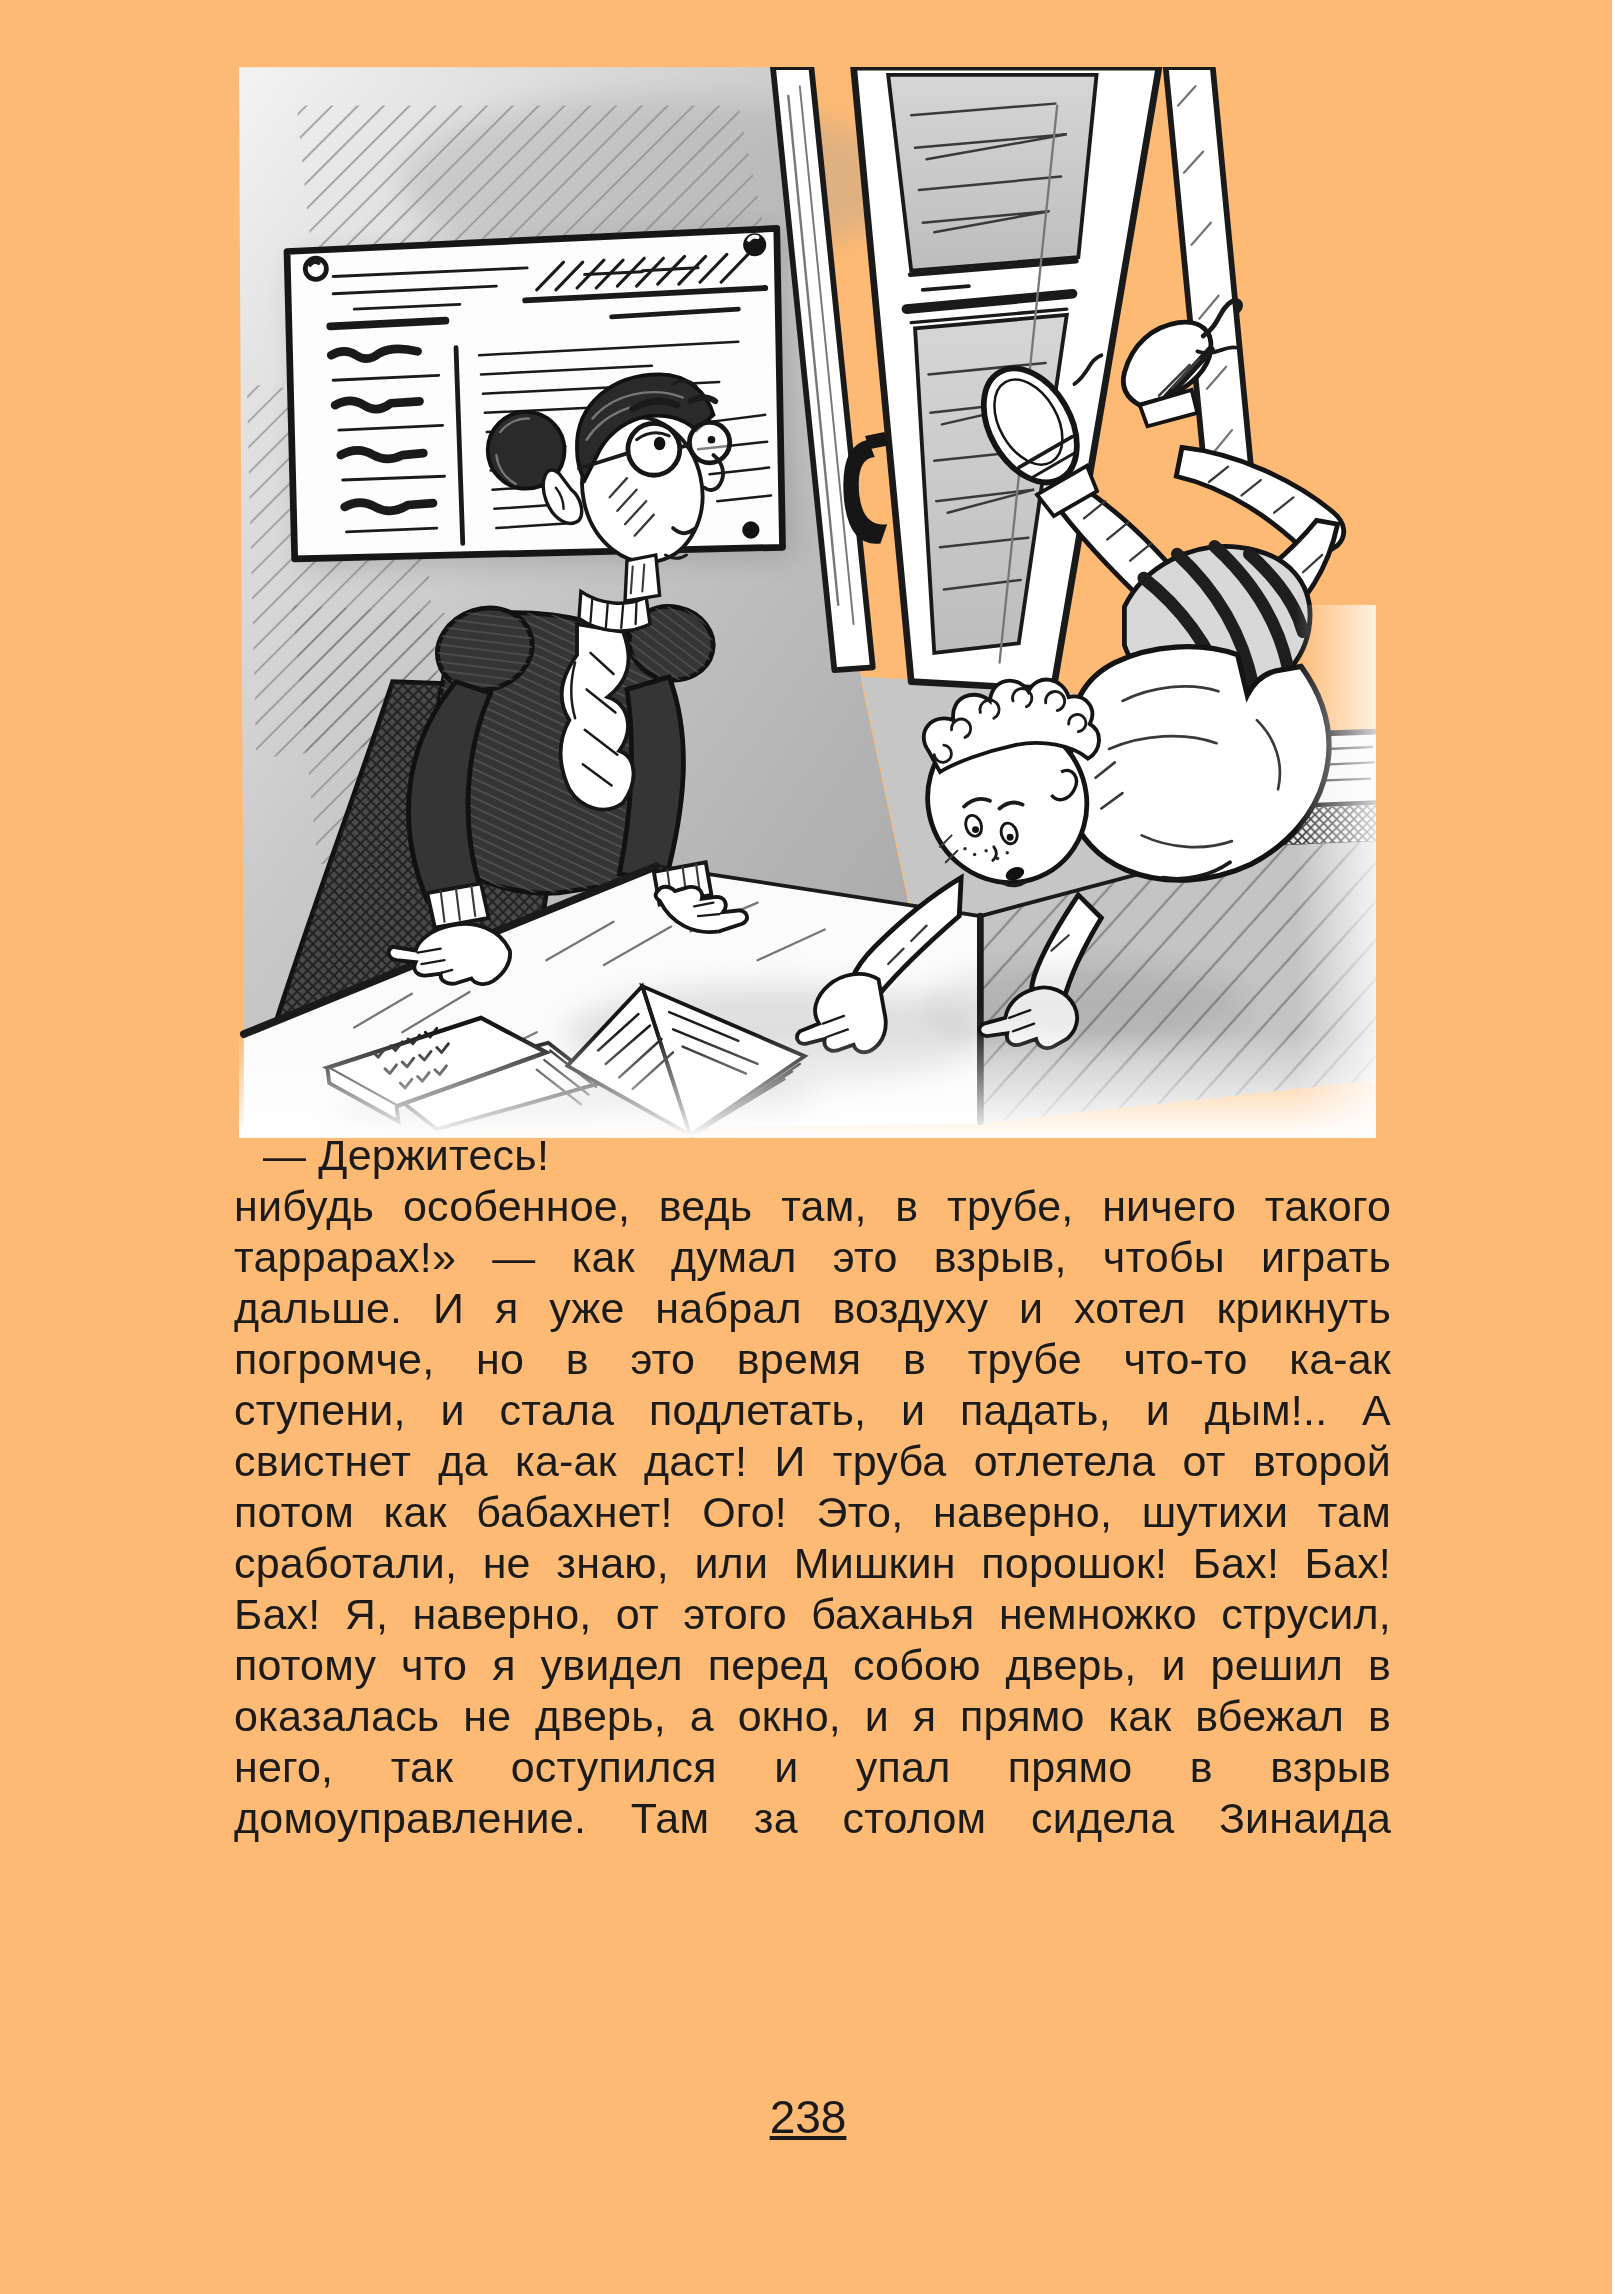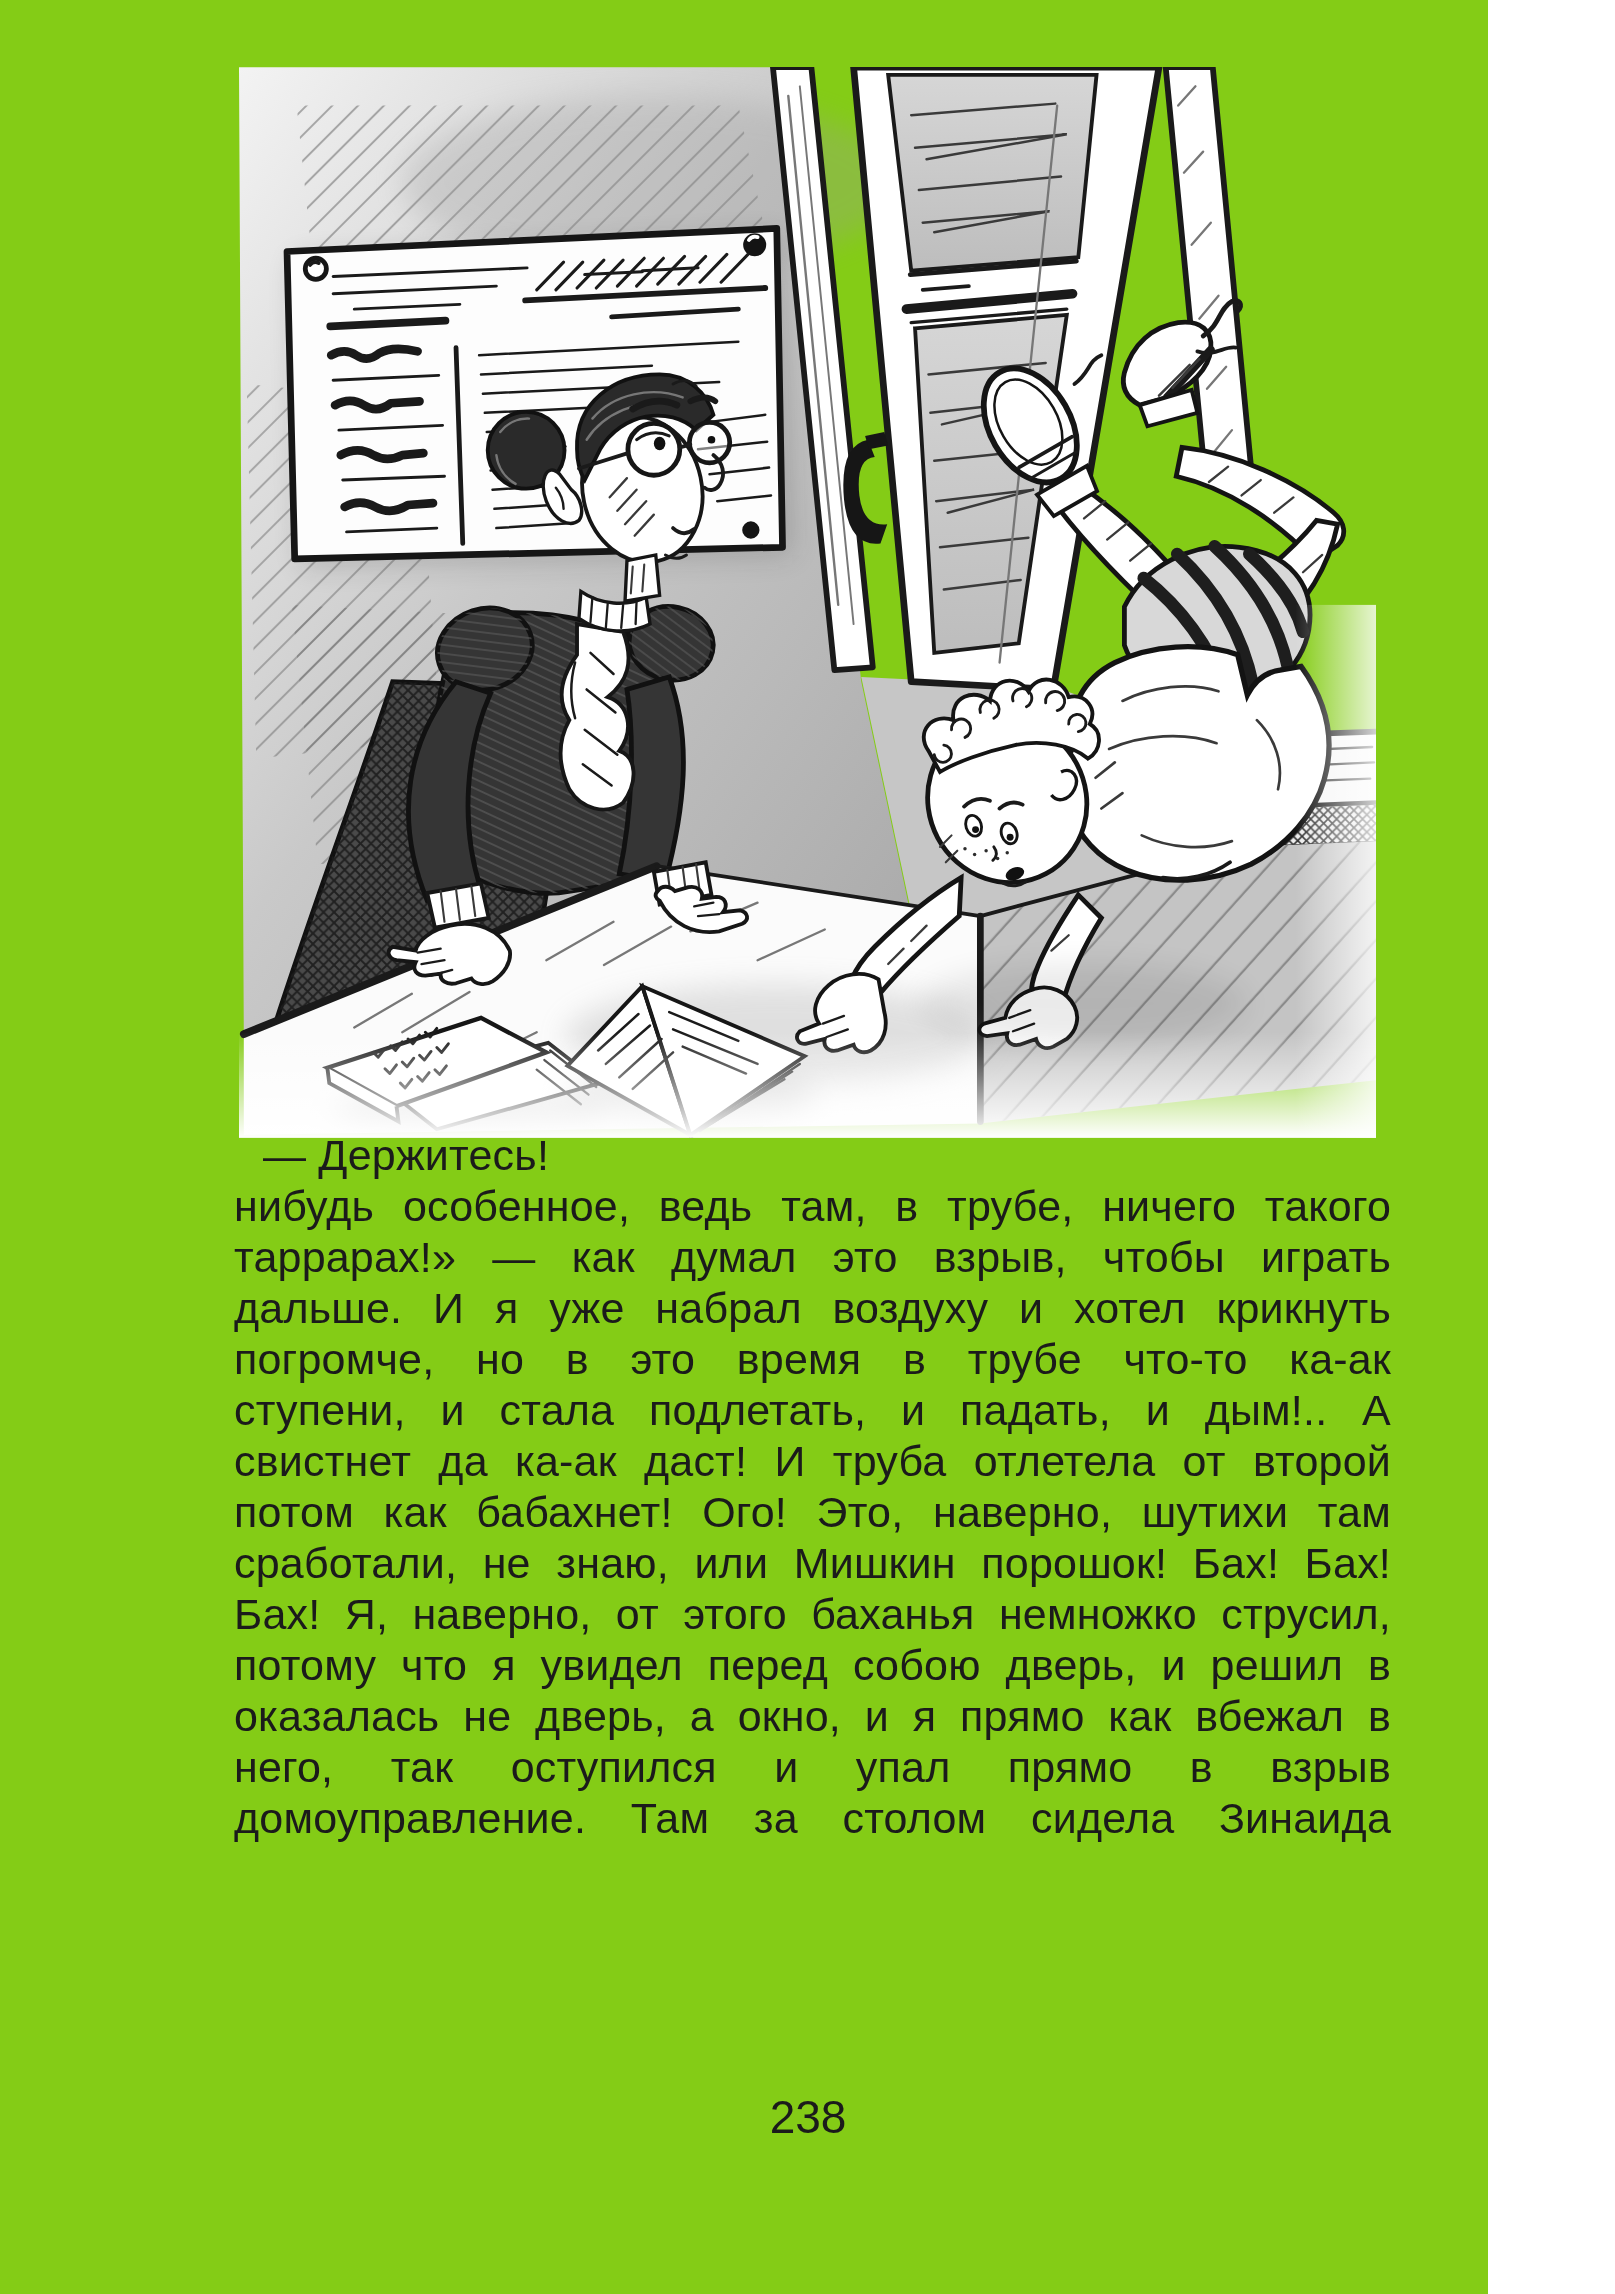--- a/index.html
+++ b/index.html
@@ -1,37 +1,37 @@
 <!DOCTYPE html>
 <html><head>
 <meta charset="utf-8">
 <style>
   html,body{margin:0;padding:0;background:#ffffff;}
   .page{
     position:relative;
-    width:1488px;height:2294px;
-    background:#84cc16;
+    width:1612px;height:2294px;
+    background:#fdba74;
     overflow:hidden;
     font-family:"Liberation Sans", sans-serif;
   }
   .figure-wrap{
     position:absolute;left:239px;top:67px;width:1137px;height:1071px;
   }
   .figure-wrap svg{display:block;width:100%;height:100%;}
   .story{
     position:absolute;left:234px;top:1130px;width:1157px;
     font-size:43px;line-height:51px;color:#1b1b1b;
     letter-spacing:0.2px;
   }
   .line{min-height:51px;}
   .line.just{text-align:justify;text-align-last:justify;}
   .line.first{text-indent:29px;}
   .pageno{
     position:absolute;left:0;top:2090px;width:1616px;
-    text-align:center;font-size:46px;color:#1b1b1b;
+    text-align:center;font-size:46px;color:#1b1b1b;text-decoration:underline;
   }
   
   .ln{fill:none;stroke:#1a1a1a;stroke-linecap:round;stroke-linejoin:round;}
   .wsh{fill:#ffffff;stroke:#1a1a1a;stroke-linejoin:round;stroke-linecap:round;}
   .thin{fill:none;stroke:#3a3a3a;stroke-linecap:round;}
   .gry{fill:none;stroke:#777;stroke-linecap:round;}
 </style>
 </head>
 <body>
 

